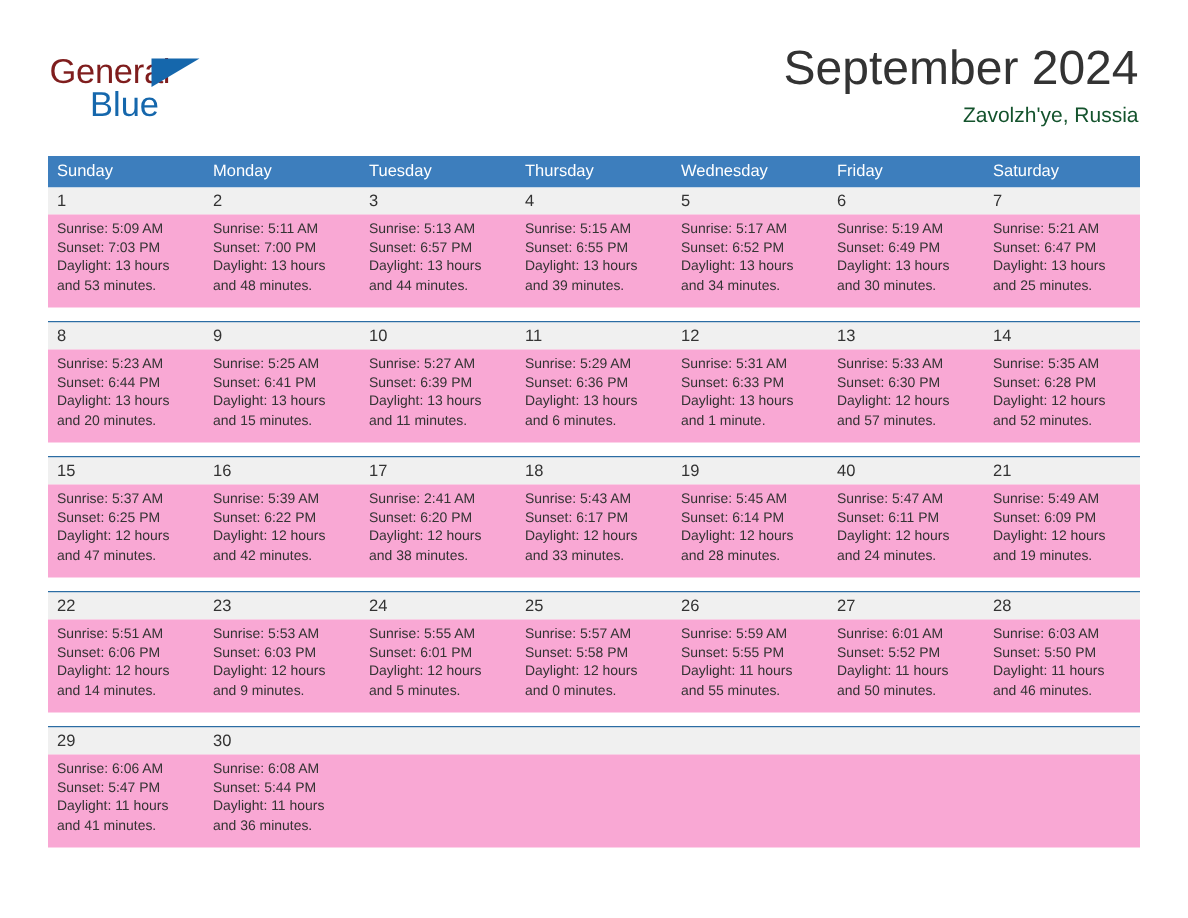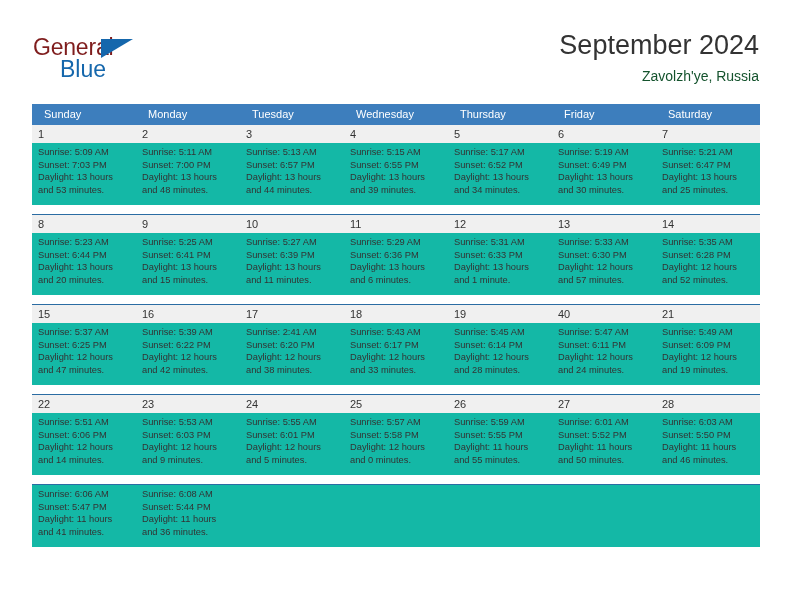--- a/index.html
+++ b/index.html
@@ -68,21 +68,21 @@
     text-align: center;
   }
 
   .title-block {
     position: absolute;
     right: 33px;
     top: 28px;
     text-align: right;
   }
   .cal-title {
-    font-size: 27px;
+    font-size: 32px;
     color: #333333;
     line-height: 34px;
     white-space: nowrap;
     font-family: "Liberation Sans", sans-serif;
   }
   .cal-subtitle {
     font-size: 14px;
     color: #14532d;
     line-height: 20px;
     margin-top: 4px;
@@ -100,21 +100,21 @@
 
   .weekday-row {
     display: flex;
     width: 728px;
     height: 21px;
     background: #3d7ebd;
   }
   .weekday-cell {
     width: 104px;
     box-sizing: border-box;
-    padding-left: 12px;
+    padding-left: 6px;
     color: #ffffff;
     font-size: 11px;
     line-height: 21px;
     font-family: "Liberation Sans", sans-serif;
     overflow: hidden;
     white-space: nowrap;
   }
 
   .week-row {
     width: 728px;
@@ -139,21 +139,21 @@
     font-size: 11px;
     line-height: 18px;
     color: #333333;
     font-family: "Liberation Sans", sans-serif;
   }
 
   .day-details {
     display: flex;
     width: 728px;
     height: 62px;
-    background: #14b8a6;
+    background: #f9a8d4;
   }
   .day-detail-cell {
     width: 104px;
     box-sizing: border-box;
     padding: 3px 4px 0 6px;
     font-size: 9.3px;
     line-height: 12.6px;
     color: #333333;
     font-family: "Liberation Sans", sans-serif;
   }
@@ -183,22 +183,22 @@
     </div>
 
   </div>
 
   <div class="calendar">
 
     <div class="weekday-row">
       <div class="weekday-cell">Sunday</div>
       <div class="weekday-cell">Monday</div>
       <div class="weekday-cell">Tuesday</div>
+      <div class="weekday-cell">Thursday</div>
       <div class="weekday-cell">Wednesday</div>
-      <div class="weekday-cell">Thursday</div>
       <div class="weekday-cell">Friday</div>
       <div class="weekday-cell">Saturday</div>
     </div>
 
     <div class="week-row first">
       <div class="day-numbers">
         <div class="day-num-cell">1</div>
         <div class="day-num-cell">2</div>
         <div class="day-num-cell">3</div>
         <div class="day-num-cell">4</div>
@@ -414,20 +414,29 @@
         <div class="day-detail-cell">
           <span class="ln">Sunrise: 6:03 AM</span>
           <span class="ln">Sunset: 5:50 PM</span>
           <span class="ln">Daylight: 11 hours</span>
           <span class="ln">and 46 minutes.</span>
         </div>
       </div>
     </div>
 
     <div class="week-row">
+      <div class="day-numbers">
+        <div class="day-num-cell">29</div>
+        <div class="day-num-cell">30</div>
+        <div class="day-num-cell"></div>
+        <div class="day-num-cell"></div>
+        <div class="day-num-cell"></div>
+        <div class="day-num-cell"></div>
+        <div class="day-num-cell"></div>
+      </div>
       <div class="day-details">
         <div class="day-detail-cell">
           <span class="ln">Sunrise: 6:06 AM</span>
           <span class="ln">Sunset: 5:47 PM</span>
           <span class="ln">Daylight: 11 hours</span>
           <span class="ln">and 41 minutes.</span>
         </div>
         <div class="day-detail-cell">
           <span class="ln">Sunrise: 6:08 AM</span>
           <span class="ln">Sunset: 5:44 PM</span>

